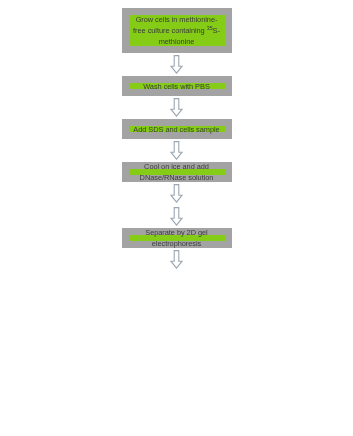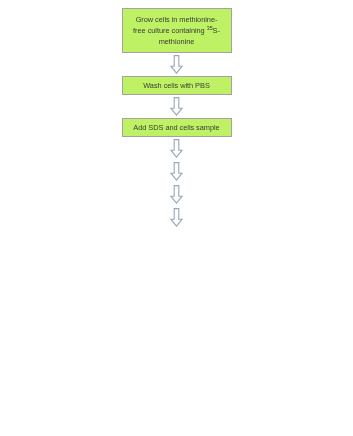--- a/index.html
+++ b/index.html
@@ -20,22 +20,22 @@
     box-sizing: border-box;
     display: flex;
     flex-direction: column;
     align-items: center;
     padding-top: 8px;
   }
 
   .step-box {
     width: 110px;
     box-sizing: border-box;
-    border: 1px solid #a3a3a3;
-    background: #bef264;
+    border: 7px solid #a3a3a3;
+    background: #84cc16;
     color: #3a3a3a;
     font-size: 7.4px;
     line-height: 11px;
     text-align: center;
     display: flex;
     align-items: center;
     justify-content: center;
     padding: 3px 4px;
     letter-spacing: -0.05px;
   }
@@ -105,34 +105,42 @@
   <div class="step-box lines-2">
     <span class="step-text">Add SDS and cells sample</span>
   </div>
 
   <div class="connector">
     <svg class="arrow-glyph" viewBox="0 0 13 19">
       <path d="M4.2 0.6 L8.8 0.6 L8.8 11.2 L12.1 11.2 L6.5 18.2 L0.9 11.2 L4.2 11.2 Z"></path>
     </svg>
   </div>
 
+  <div class="step-box lines-2">
+    <span class="step-text">Cool on ice and add
+DNase/RNase solution</span>
+  </div>
 
   <div class="connector">
     <svg class="arrow-glyph" viewBox="0 0 13 19">
       <path d="M4.2 0.6 L8.8 0.6 L8.8 11.2 L12.1 11.2 L6.5 18.2 L0.9 11.2 L4.2 11.2 Z"></path>
     </svg>
   </div>
 
 
   <div class="connector">
     <svg class="arrow-glyph" viewBox="0 0 13 19">
       <path d="M4.2 0.6 L8.8 0.6 L8.8 11.2 L12.1 11.2 L6.5 18.2 L0.9 11.2 L4.2 11.2 Z"></path>
     </svg>
   </div>
 
+  <div class="step-box lines-2">
+    <span class="step-text">Separate by 2D gel
+electrophoresis</span>
+  </div>
 
   <div class="connector">
     <svg class="arrow-glyph" viewBox="0 0 13 19">
       <path d="M4.2 0.6 L8.8 0.6 L8.8 11.2 L12.1 11.2 L6.5 18.2 L0.9 11.2 L4.2 11.2 Z"></path>
     </svg>
   </div>
 
 
 </div>
 

